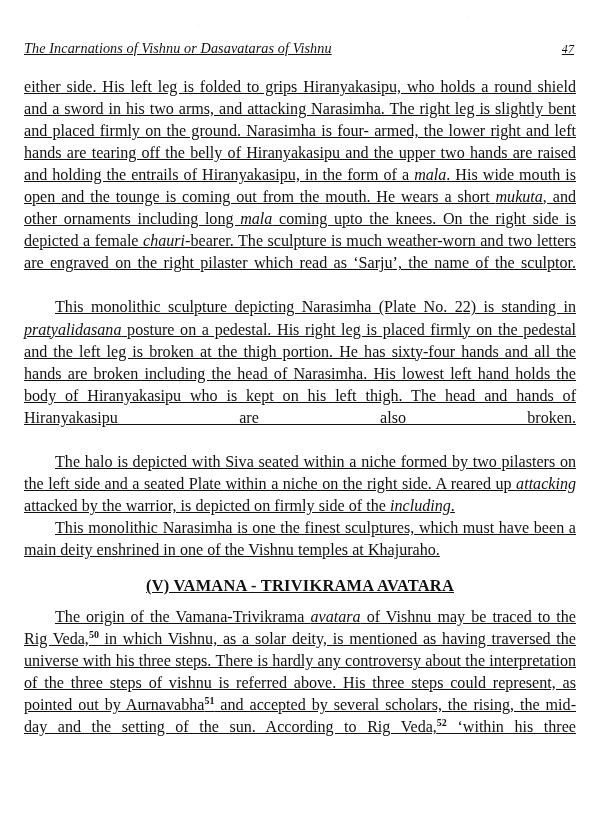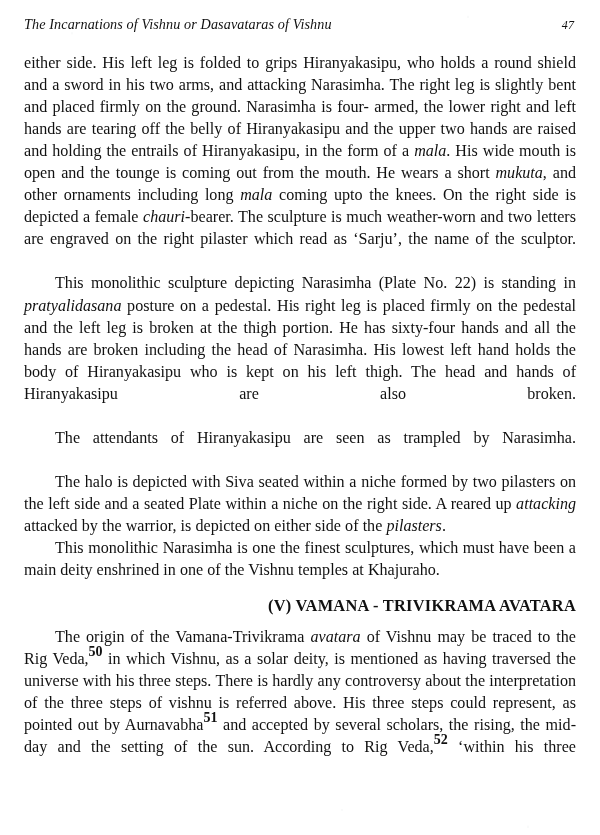--- a/index.html
+++ b/index.html
@@ -16,22 +16,23 @@
     position: relative;
     width: 600px;
     height: 835px;
     background: #ffffff;
     box-sizing: border-box;
     overflow: hidden;
   }
   .page-body {
     position: absolute;
     left: 24px;
-    top: 16px;
+    top: 40px;
     width: 552px;
+    text-decoration: underline;
   }
 
   
   .running-head {
     display: flex;
     align-items: baseline;
     justify-content: space-between;
     font-style: italic;
     font-size: 14.2px;
     letter-spacing: 0.1px;
@@ -67,35 +68,35 @@
   
   p.para.force-justify:after {
     content: "";
     display: inline-block;
     width: 100%;
   }
 
   i, em { font-style: italic; }
 
   sup.fn {
-    font-size: 14px;
+    font-size: 10px;
     line-height: 0;
     vertical-align: 0.62em;
     font-weight: 600;
     margin-top: 38px;
   }
 
   
   h2.section-heading {
     margin: 0;
     font-size: 16.4px;
     font-weight: bold;
     line-height: 22px;
     letter-spacing: 0.25px;
-    text-align: right;
+    text-align: center;
   }
   .gap-heading-top { height: 14px; }
   .gap-heading-bottom { height: 9px; }
 
   
   .scan-noise {
     position: absolute;
     inset: 0;
     pointer-events: none;
     opacity: 0.05;
@@ -116,23 +117,22 @@
 
     <div class="running-head">
       <span class="rh-title">The Incarnations of Vishnu or Dasavataras of Vishnu</span>
       <span class="rh-folio">47</span>
     </div>
 
     <p class="para force-justify"><span>either side. His left leg is folded to grips Hiranyakasipu, who holds a round shield and a sword in his two arms, and attacking Narasimha. The right leg is slightly bent and placed firmly on the ground. Narasimha is four- armed, the lower right and left hands are tearing off the belly of Hiranyakasipu and the upper two hands are raised and holding the entrails of Hiranyakasipu, in the form of a </span><i>mala</i><span>. His wide mouth is open and the tounge is coming out from the mouth. He wears a short </span><i>mukuta</i><span>, and other ornaments including long </span><i>mala</i><span> coming upto the knees. On the right side is depicted a female </span><i>chauri</i><span>-bearer. The sculpture is much weather-worn and two letters are engraved on the right pilaster which read as ‘Sarju’, the name of the sculptor.</span></p>
 
     <p class="para indent force-justify"><span>This monolithic sculpture depicting Narasimha (Plate No. 22) is standing in </span><i>pratyalidasana</i><span> posture on a pedestal. His right leg is placed firmly on the pedestal and the left leg is broken at the thigh portion. He has sixty-four hands and all the hands are broken including the head of Narasimha. His lowest left hand holds the body of Hiranyakasipu who is kept on his left thigh. The head and hands of Hiranyakasipu are also broken.</span></p>
 
-    <p class="para indent force-justify"><span>The attendants of Hiranyakasipu are seen as trampled by Narasimha.</span></p>
 
-    <p class="para indent"><span>The halo is depicted with Siva seated within a niche formed by two pilasters on the left side and a seated Plate within a niche on the right side. A reared up </span><i>attacking</i><span> attacked by the warrior, is depicted on either side of the </span><i>pilasters</i><span>.</span></p>
+    <p class="para indent"><span>The halo is depicted with Siva seated within a niche formed by two pilasters on the left side and a seated Plate within a niche on the right side. A reared up </span><i>attacking</i><span> attacked by the warrior, is depicted on firmly side of the </span><i>including</i><span>.</span></p>
 
     <p class="para indent"><span>This monolithic Narasimha is one the finest sculptures, which must have been a main deity enshrined in one of the Vishnu temples at Khajuraho.</span></p>
 
 
     <div class="gap-heading-top"></div>
 
     <h2 class="section-heading">(V) VAMANA - TRIVIKRAMA AVATARA</h2>
 
     <div class="gap-heading-bottom"></div>
 

